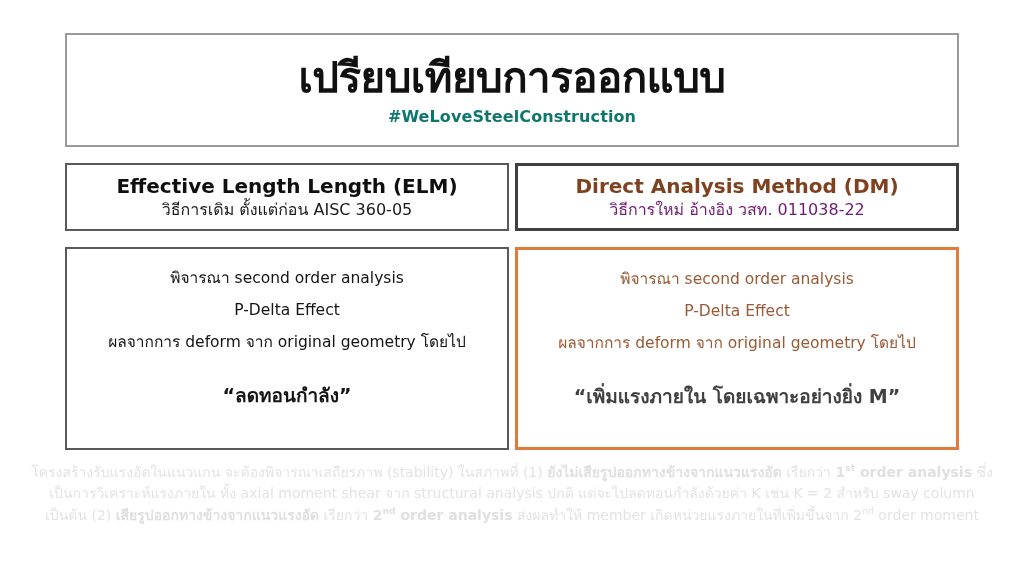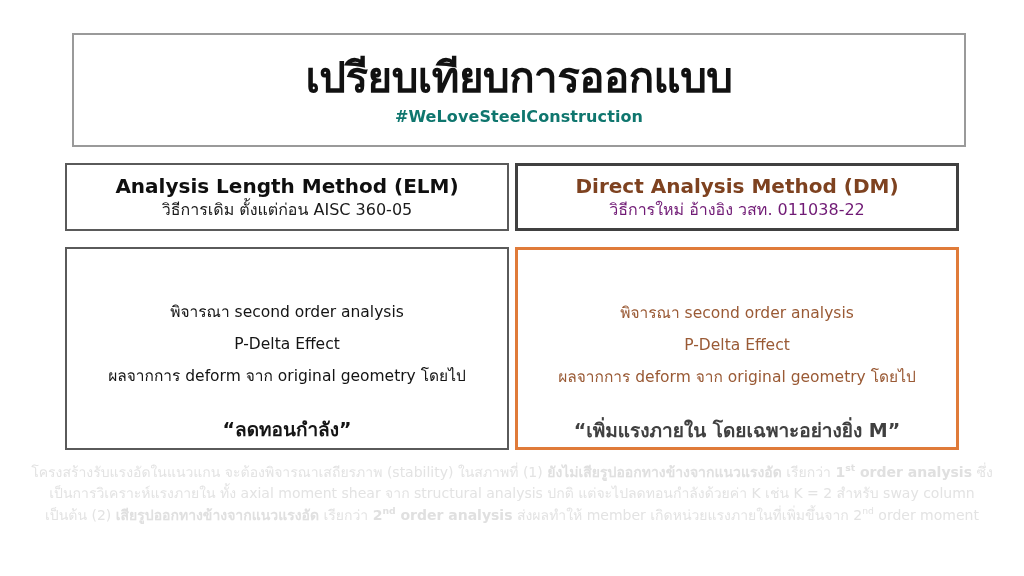--- a/index.html
+++ b/index.html
@@ -18,21 +18,21 @@
   .slide {
     position: relative;
     width: 1024px;
     height: 576px;
     background: #ffffff;
   }
 
   
   .title-box {
     position: absolute;
-    left: 72px;
+    left: 65px;
     top: 33px;
     width: 894px;
     height: 114px;
     border: 2px solid #9a9a9a;
     box-sizing: border-box;
     display: flex;
     flex-direction: column;
     align-items: center;
     justify-content: center;
   }
@@ -95,21 +95,21 @@
   .body-box {
     position: absolute;
     top: 247px;
     width: 444px;
     height: 203px;
     box-sizing: border-box;
     display: flex;
     flex-direction: column;
     align-items: center;
     justify-content: flex-start;
-    padding-top: 52px;
+    padding-top: 18px;
   }
   .body-left {
     left: 65px;
     border: 2px solid #5a5a5a;
   }
   .body-right {
     left: 515px;
     border: 3px solid #e07b39;
   }
   .body-line {
@@ -155,21 +155,21 @@
 <body>
 
 <div class="slide">
 
   <div class="title-box">
     <div class="title-main">เปรียบเทียบการออกแบบ</div>
     <div class="title-hash">#WeLoveSteelConstruction</div>
   </div>
 
   <div class="hdr hdr-left">
-    <div class="hdr-title">Analysis Length Method (ELM)</div>
+    <div class="hdr-title">Effective Length Length (ELM)</div>
     <div class="hdr-sub">วิธีการเดิม ตั้งแต่ก่อน AISC 360-05</div>
   </div>
 
   <div class="hdr hdr-right">
     <div class="hdr-title">Direct Analysis Method (DM)</div>
     <div class="hdr-sub">วิธีการใหม่ อ้างอิง วสท. 011038-22</div>
   </div>
 
   <div class="body-box body-left">
     <div class="body-line">พิจารณา second order analysis</div>

